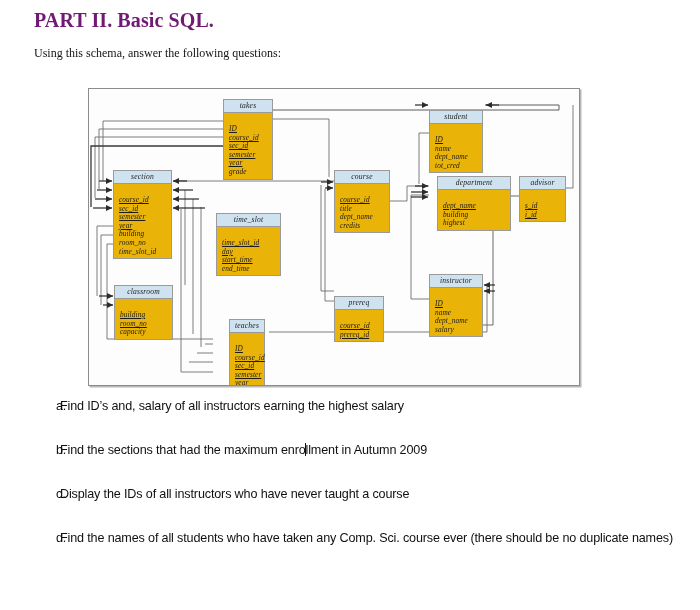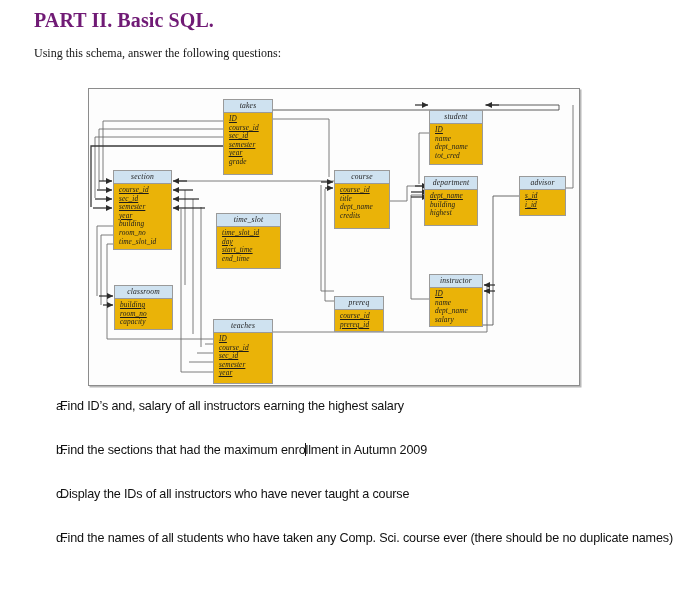--- a/index.html
+++ b/index.html
@@ -56,21 +56,21 @@
     line-height:10px;
     padding:1px 2px;
     color:#1c1c1c;
     letter-spacing:.2px;
     white-space:nowrap;
     overflow:hidden;
   }
   .tbl ul{
     list-style:none;
     margin:0;
-    padding:2px 0 2px 5px;
+    padding:12px 0 2px 5px;
   }
   .tbl li{
     font-style:italic;
     font-size:7.3px;
     line-height:8.6px;
     color:#1c1c1c;
     white-space:nowrap;
     letter-spacing:.1px;
   }
   .tbl li.key{
@@ -230,21 +230,21 @@
       </div>
       <div class="tbl" style="left: 245px; top: 81px; width: 56px; min-height: 59px;">
         <div class="hdr">course</div>
         <ul>
           <li class="key">course_id</li>
           <li>title</li>
           <li>dept_name</li>
           <li>credits</li>
         </ul>
       </div>
-      <div class="tbl" style="left: 335px; top: 87px; width: 54px; min-height: 50px;">
+      <div class="tbl" style="left: 348px; top: 87px; width: 74px; min-height: 50px;">
         <div class="hdr">department</div>
         <ul>
           <li class="key">dept_name</li>
           <li>building</li>
           <li>highest</li>
         </ul>
       </div>
       <div class="tbl" style="left: 430px; top: 87px; width: 47px; min-height: 40px;">
         <div class="hdr">advisor</div>
         <ul>
@@ -278,21 +278,21 @@
         </ul>
       </div>
       <div class="tbl" style="left: 25px; top: 196px; width: 59px; min-height: 43px;">
         <div class="hdr">classroom</div>
         <ul>
           <li class="key">building</li>
           <li class="key">room_no</li>
           <li>capacity</li>
         </ul>
       </div>
-      <div class="tbl" style="left: 124px; top: 230px; width: 60px; min-height: 65px;">
+      <div class="tbl" style="left: 140px; top: 230px; width: 36px; min-height: 65px;">
         <div class="hdr">teaches</div>
         <ul>
           <li class="key">ID</li>
           <li class="key">course_id</li>
           <li class="key">sec_id</li>
           <li class="key">semester</li>
           <li class="key">year</li>
         </ul>
       </div>
     </div>

